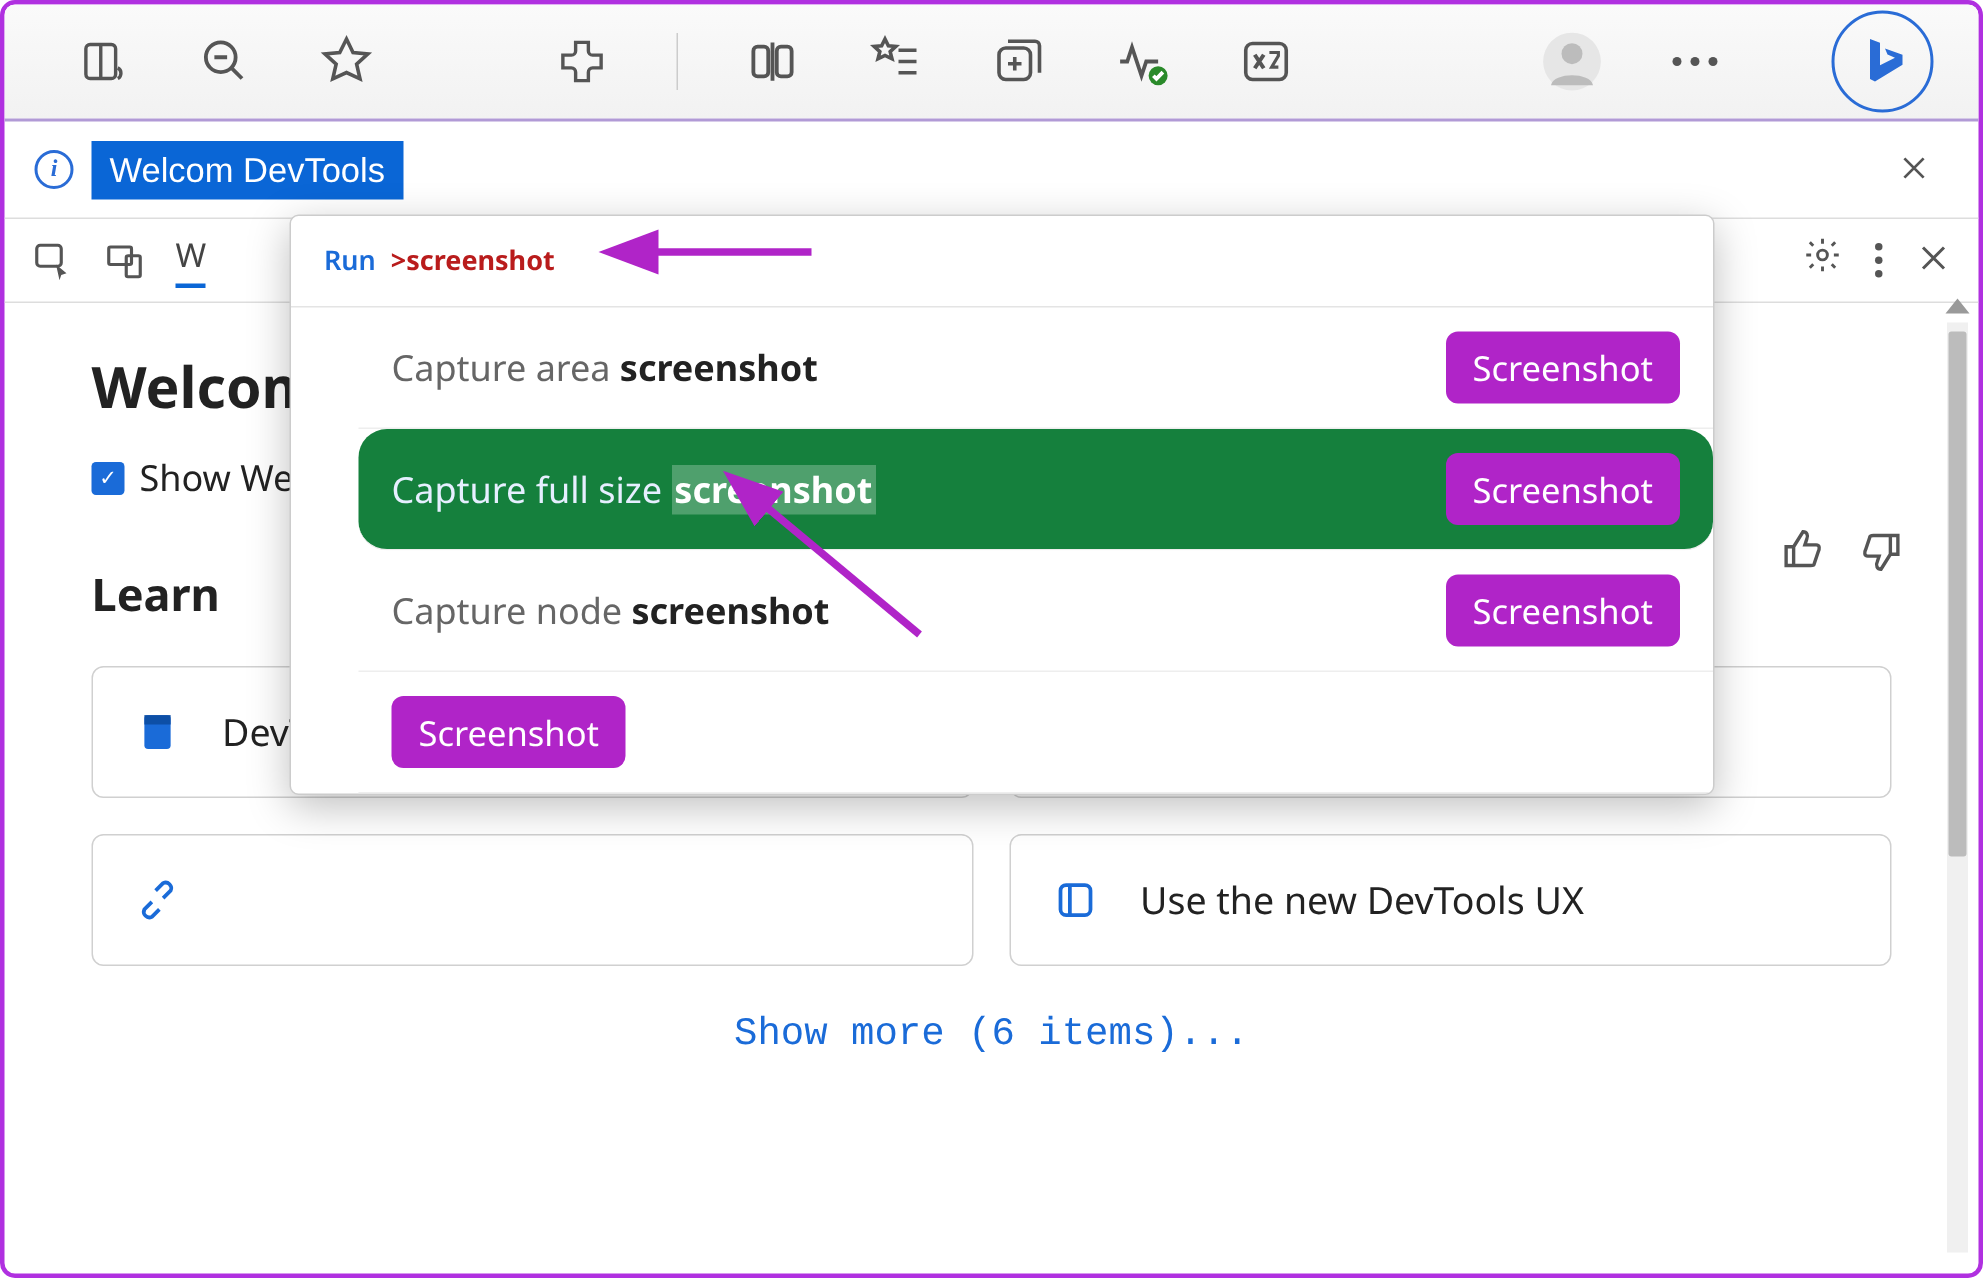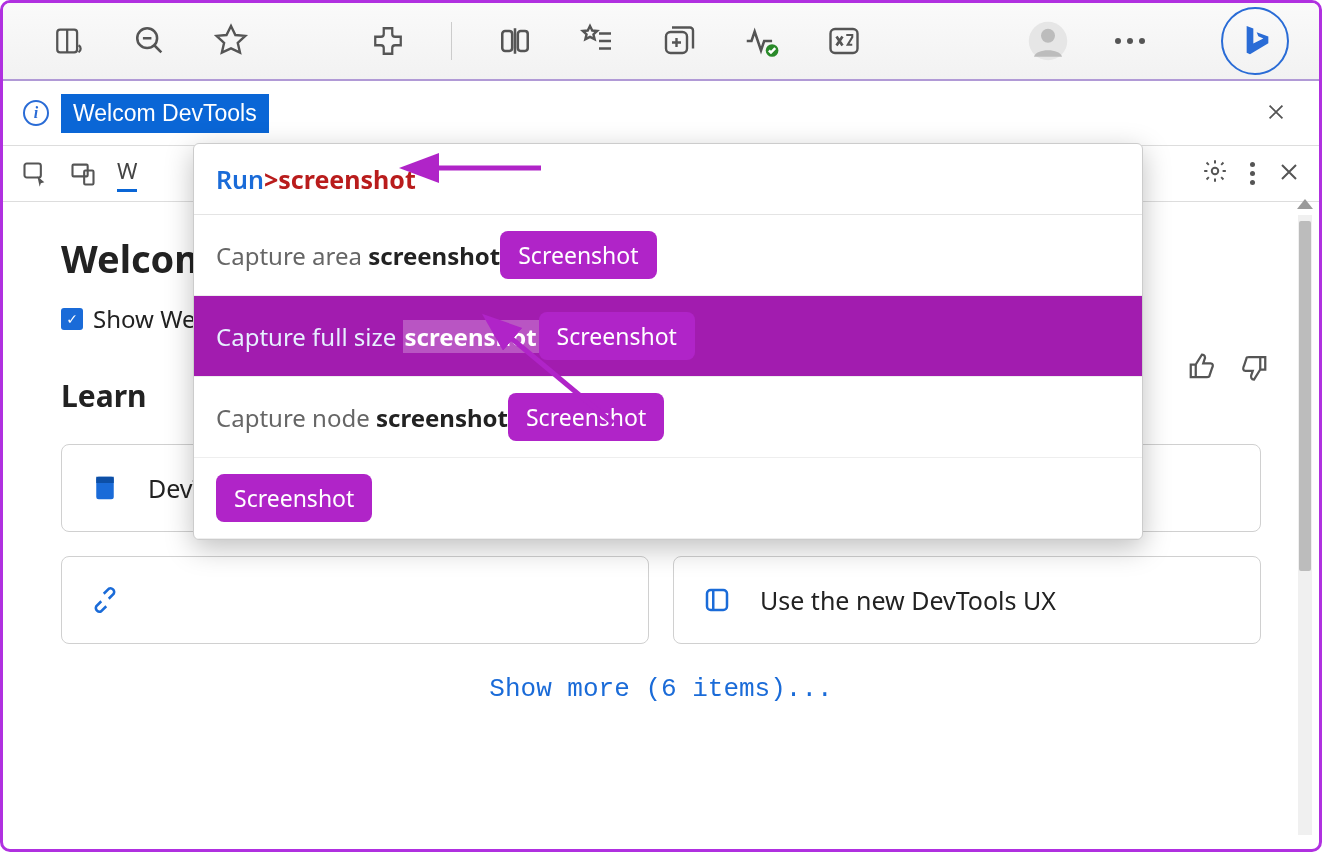--- a/index.html
+++ b/index.html
@@ -98,31 +98,32 @@
     top: 140px; left: 190px;
     width: 950px;
     background:#fff;
     border:1px solid #ccc;
     border-radius:6px;
     box-shadow: 0 8px 28px rgba(0,0,0,0.25);
     z-index: 50;
     overflow:hidden;
   }
   .cmd-input-row {
-    padding: 18px 22px; font-size:25px; border-bottom:1px solid #e4e4e4;
-    display:flex; 
+    padding: 18px 22px; font-size:18px; border-bottom:1px solid #e4e4e4;
+    display:flex; gap:10px;
   }
   .cmd-input-row .run { color:#1a6bd8; font-weight:600;}
   .cmd-input-row .query { color:#b91c1c; font-weight:700;}
   .cmd-item {
-    display:flex; align-items:center; justify-content:flex-start;
+    display:flex; align-items:center; justify-content:space-between;
     padding: 16px 22px; font-size:24px;
     border-bottom:1px solid #eee;
-  }
-  .cmd-item.selected { background:#a21caf; color:#fff; }
+    margin-left:45px;
+  }
+  .cmd-item.selected { background:#15803d; color:#fff;border-radius:19px; }
   .cmd-item .label { color:#666; }
   .cmd-item .label b { color:#222; font-weight:700; }
   .cmd-item.selected .label { color:#e6efff; }
   .cmd-item.selected .label b { background:rgba(255,255,255,0.25); color:#fff; padding:0 2px;}
   .badge {
     background:#b024c8; color:#fff; font-size:23px;
     padding:8px 18px; border-radius:8px;
   }
 
   

